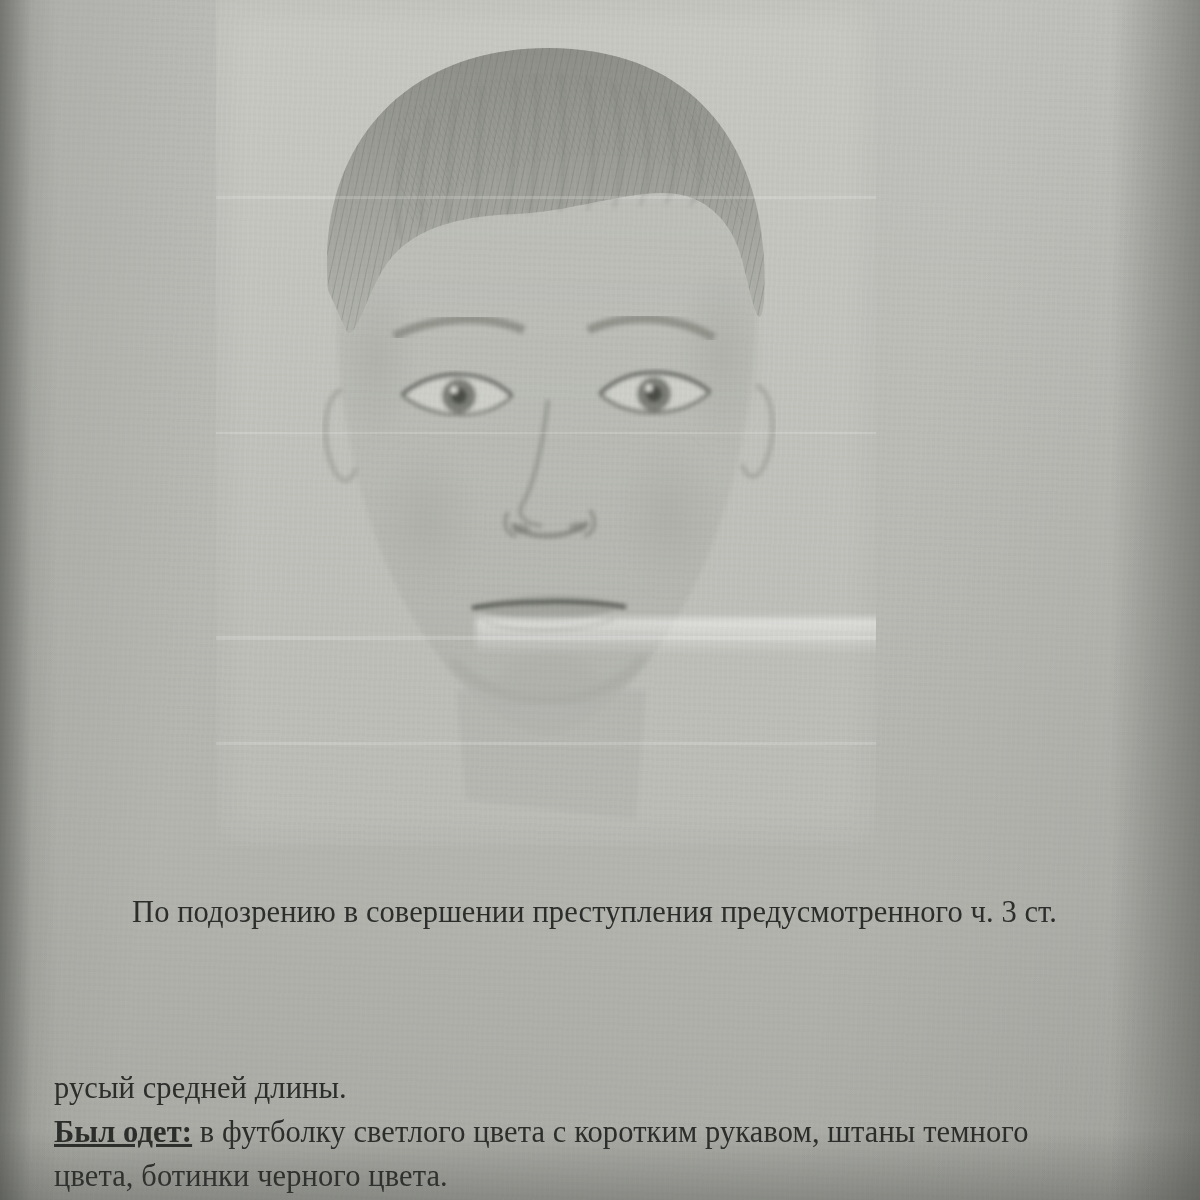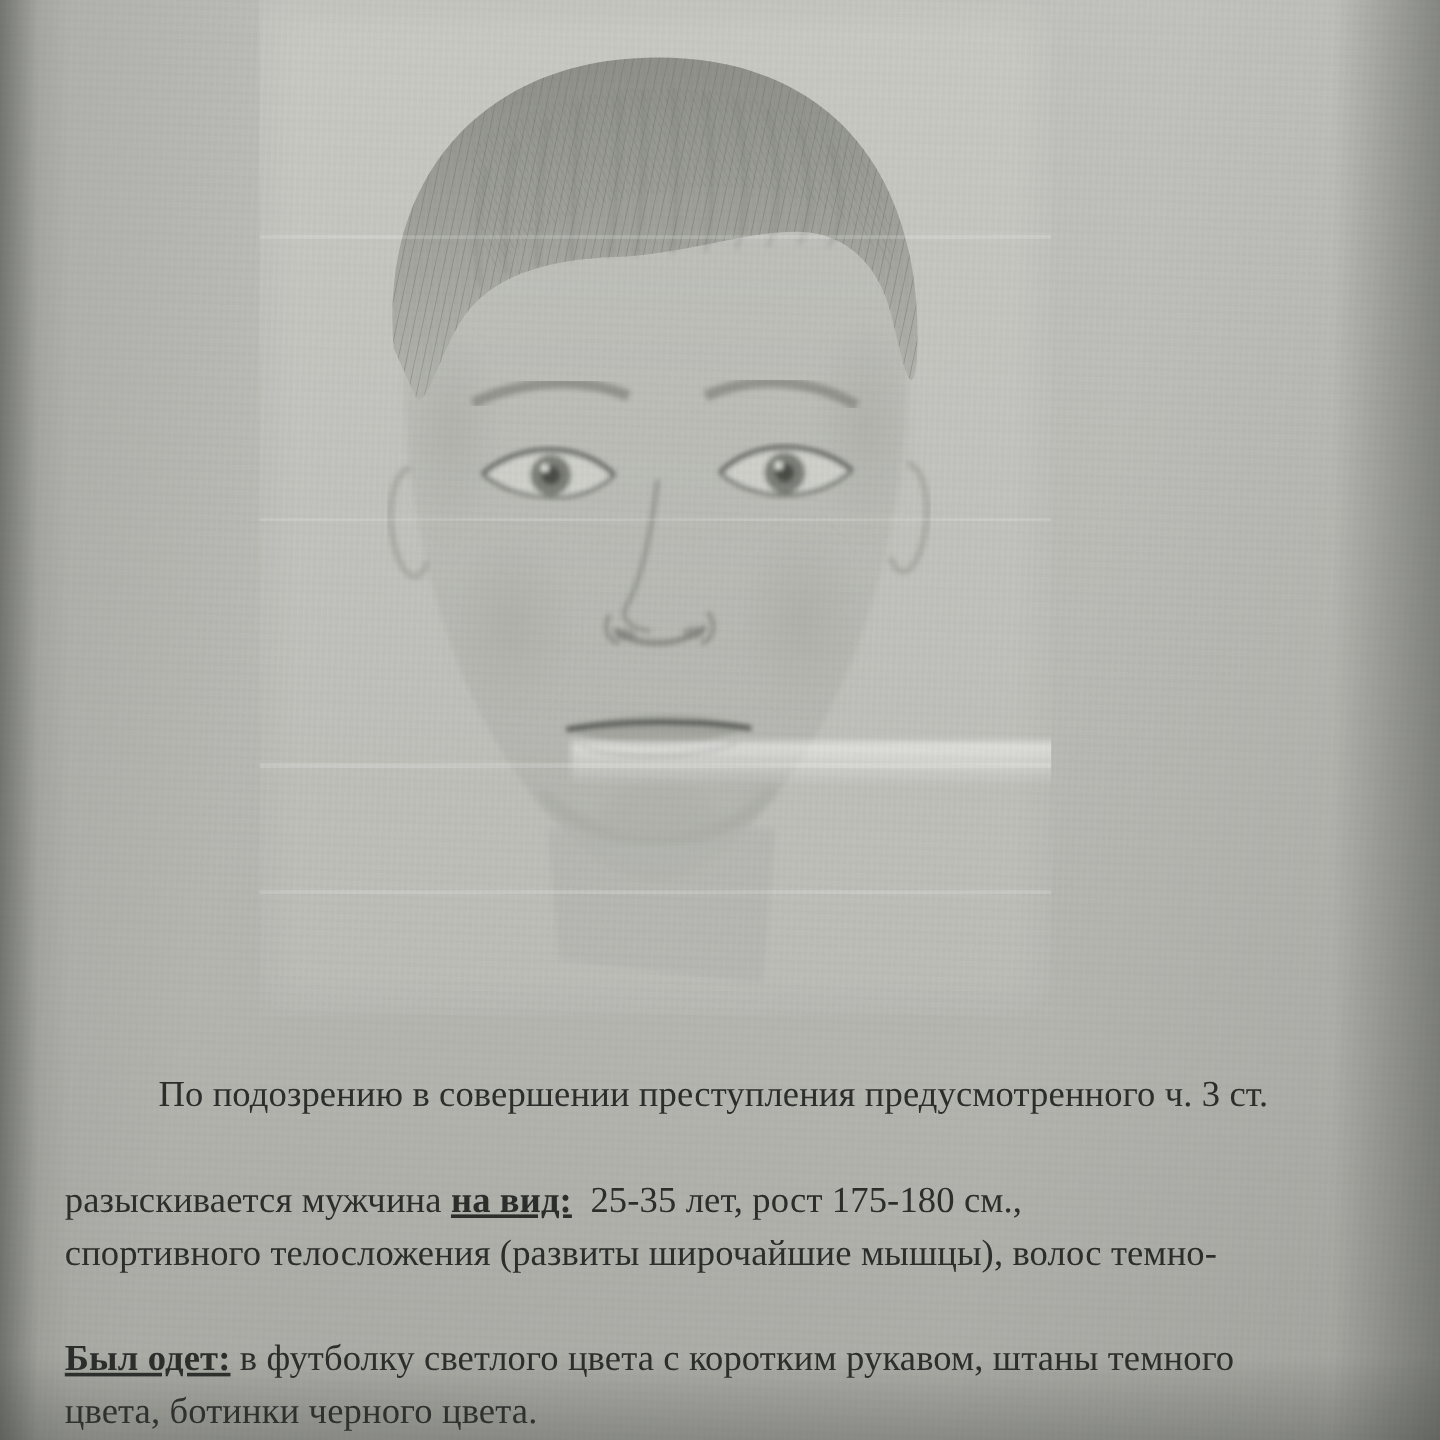--- a/index.html
+++ b/index.html
@@ -236,23 +236,23 @@
         </g>
       </svg>
       <div class="smear"></div>
     </div>
   </div>
 
   <div class="text-block">
     <p class="para">
       <span class="line"><span class="indent"></span><span>По подозрению в совершении преступления предусмотренного ч. 3 ст.</span></span><br>
       <br>
-      <span class="line"><span>разыскивается мужчина</span>&nbsp;<span class="u-bold">на вид:</span>&nbsp;&nbsp;<span>25-35 лет, рост 175-180 см.,</span></span><br>
-      <span class="line">спортивного телосложения (развиты широчайшие мышцы), волос темно-</span><br>
       <br>
+      <br>
+      <span class="line">русый средней длины.</span><br>
       <span class="line"><span class="u-bold">Был одет:</span>&nbsp;<span>в футболку светлого цвета с коротким рукавом, штаны темного</span></span><br>
       <span class="line">цвета, ботинки черного цвета.</span>
     </p>
   </div>
 
   <div class="sheet-grain"></div>
   <div class="edge-left"></div>
   <div class="edge-right"></div>
   <div class="edge-bottom"></div>
 </div>

